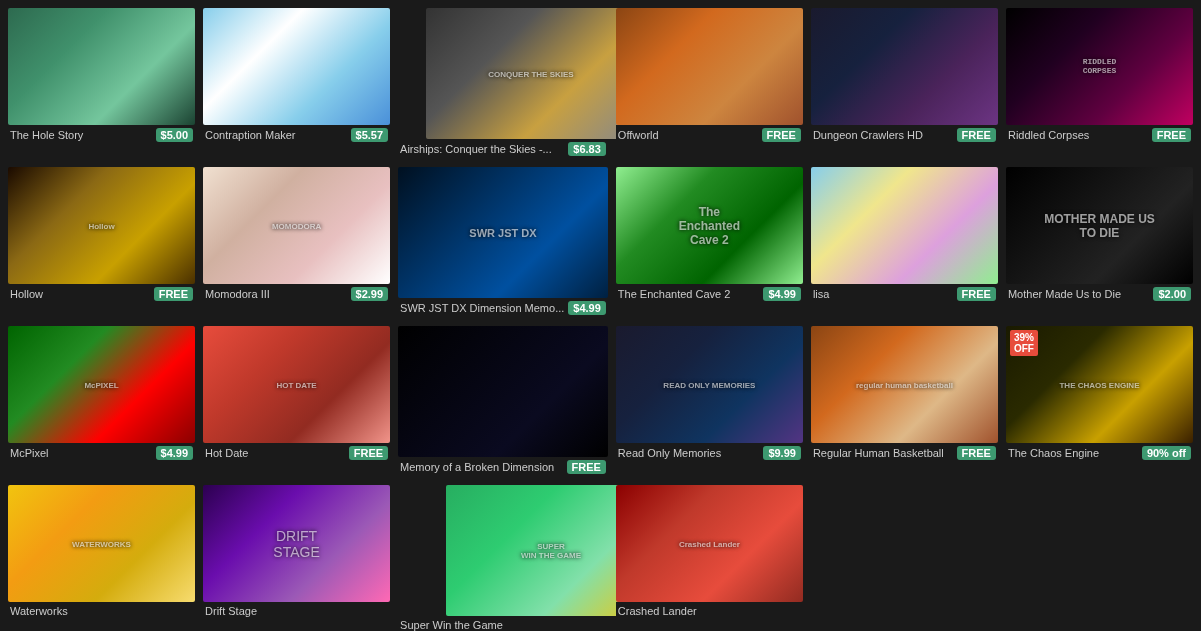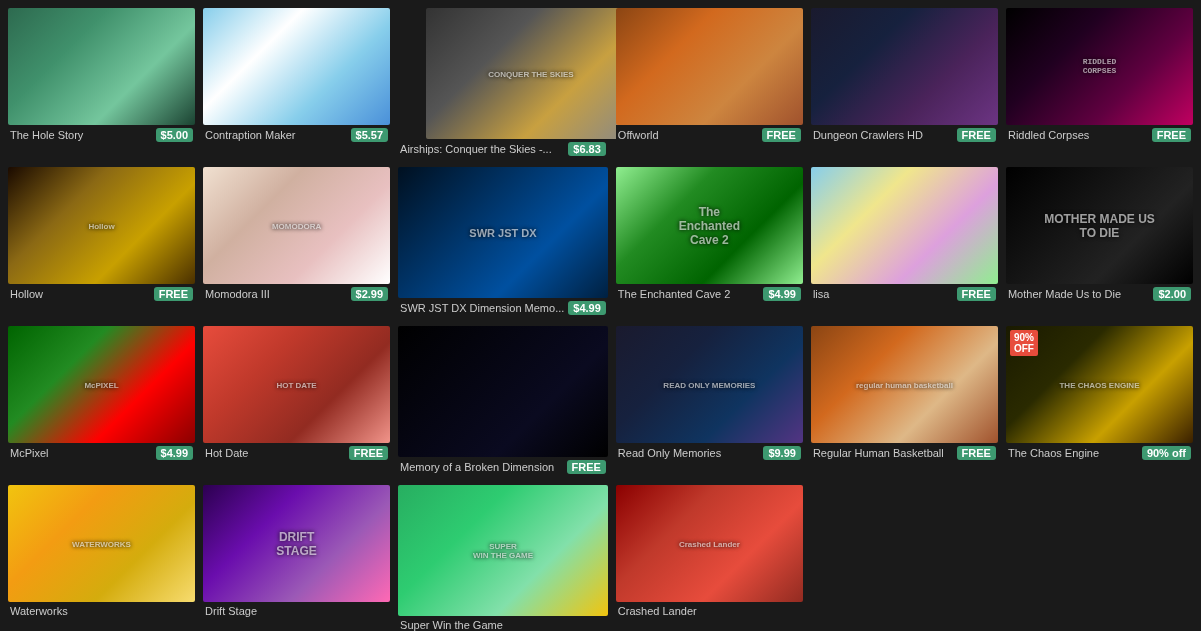--- a/index.html
+++ b/index.html
@@ -75,21 +75,21 @@
     .mother-made { background: linear-gradient(135deg, #000, #111, #222, #000); }
     .mcpixel { background: linear-gradient(135deg, #006400, #228B22, #ff0000, #8B0000); }
     .hot-date { background: linear-gradient(135deg, #e74c3c, #c0392b, #922b21, #f1948a); }
     .memory { background: linear-gradient(135deg, #000, #050510, #0a0a20, #000); }
     .read-only { background: linear-gradient(135deg, #1a1a2e, #16213e, #0f3460, #533483); }
     .regular-human { background: linear-gradient(135deg, #8B4513, #D2691E, #DEB887, #A0522D); }
 
     .chaos-engine { background: linear-gradient(135deg, #1a1a00, #2a2a00, #c8a000, #3a2000); }
     .waterworks { background: linear-gradient(135deg, #f1c40f, #f39c12, #d4ac0d, #f7dc6f); }
     .drift-stage { background: linear-gradient(135deg, #2c0050, #6a0dad, #9b59b6, #ff69b4); }
-    .super-win { background: linear-gradient(135deg, #27ae60, #2ecc71, #82e0aa, #f1c40f); }
+    .super-win { background: linear-gradient(135deg, #27ae60, #2ecc71, #82e0aa, #f1c40f); margin-left: 48px; }
     .win-that-war { background: linear-gradient(135deg, #2c3e50, #34495e, #7f8c8d, #95a5a6); }
     .crashed-lander { background: linear-gradient(135deg, #8B0000, #c0392b, #e74c3c, #922b21); }
 
     .game-thumb-box {
       width: 100%;
       aspect-ratio: 16/10;
       border-radius: 2px;
       display: flex;
       align-items: flex-end;
       justify-content: flex-end;
@@ -254,39 +254,39 @@
         <div class="thumb-label" style="color: rgba(255, 255, 255, 0.6); font-size: 8px; font-weight: bold; text-align: center; white-space: pre; text-shadow: rgb(0, 0, 0) 0px 0px 4px;">regular human basketball</div>
       </div>
       <div class="game-info">
         <span class="game-title">Regular Human Basketball</span>
         <span class="game-price price-free">FREE</span>
       </div>
     </div>
     <div class="game-item">
       <div class="game-thumb-box chaos-engine">
         <div class="thumb-label" style="color: rgba(255, 255, 255, 0.6); font-size: 8px; font-weight: bold; text-align: center; white-space: pre; text-shadow: rgb(0, 0, 0) 0px 0px 4px;">THE CHAOS ENGINE</div>
-        <div class="discount-badge" style="white-space: pre;">90%
+        <div class="discount-badge" style="white-space: pre;">39%
 OFF</div>
       </div>
       <div class="game-info">
         <span class="game-title">The Chaos Engine</span>
         <span class="game-price price-paid">90% off</span>
       </div>
     </div>
     <div class="game-item">
       <div class="game-thumb-box waterworks">
         <div class="thumb-label" style="color: rgba(255, 255, 255, 0.6); font-size: 8px; font-weight: bold; text-align: center; white-space: pre; text-shadow: rgb(0, 0, 0) 0px 0px 4px;">WATERWORKS</div>
       </div>
       <div class="game-info">
         <span class="game-title">Waterworks</span>
       </div>
     </div>
     <div class="game-item">
       <div class="game-thumb-box drift-stage">
-        <div class="thumb-label" style="color: rgba(255, 255, 255, 0.6); font-size: 12px; font-weight: bold; text-align: center; white-space: pre; text-shadow: rgb(0, 0, 0) 0px 0px 4px;">DRIFT
+        <div class="thumb-label" style="color: rgba(255, 255, 255, 0.6); font-size: 14px; font-weight: normal; text-align: center; white-space: pre; text-shadow: rgb(0, 0, 0) 0px 0px 4px;">DRIFT
 STAGE</div>
       </div>
       <div class="game-info">
         <span class="game-title">Drift Stage</span>
       </div>
     </div>
     <div class="game-item">
       <div class="game-thumb-box super-win">
         <div class="thumb-label" style="color: rgba(255, 255, 255, 0.6); font-size: 8px; font-weight: bold; text-align: center; white-space: pre; text-shadow: rgb(0, 0, 0) 0px 0px 4px;">SUPER
 WIN THE GAME</div>

